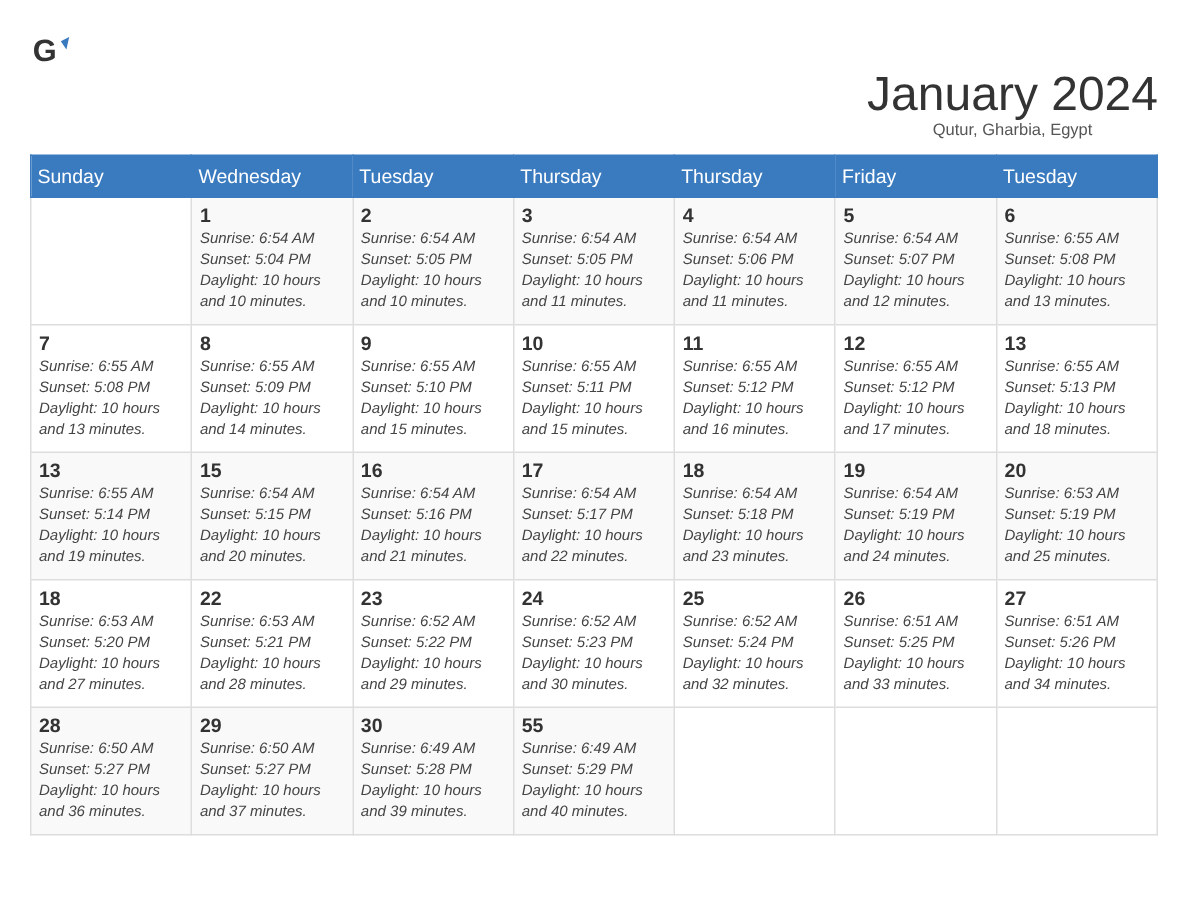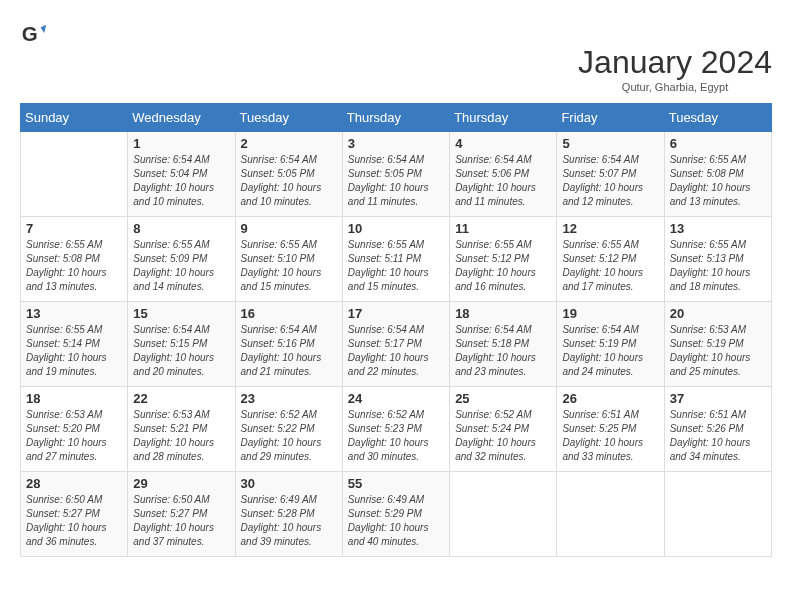--- a/index.html
+++ b/index.html
@@ -223,21 +223,21 @@
         </td>
         <td>
           <div class="day-number">25</div>
           <div class="day-info">Sunrise: 6:52 AM<br>Sunset: 5:24 PM<br>Daylight: 10 hours and 32 minutes.</div>
         </td>
         <td>
           <div class="day-number">26</div>
           <div class="day-info">Sunrise: 6:51 AM<br>Sunset: 5:25 PM<br>Daylight: 10 hours and 33 minutes.</div>
         </td>
         <td>
-          <div class="day-number">37</div>
+          <div class="day-number">27</div>
           <div class="day-info">Sunrise: 6:51 AM<br>Sunset: 5:26 PM<br>Daylight: 10 hours and 34 minutes.</div>
         </td>
       </tr>
       <tr>
         <td>
           <div class="day-number">28</div>
           <div class="day-info">Sunrise: 6:50 AM<br>Sunset: 5:27 PM<br>Daylight: 10 hours and 36 minutes.</div>
         </td>
         <td>
           <div class="day-number">29</div>

